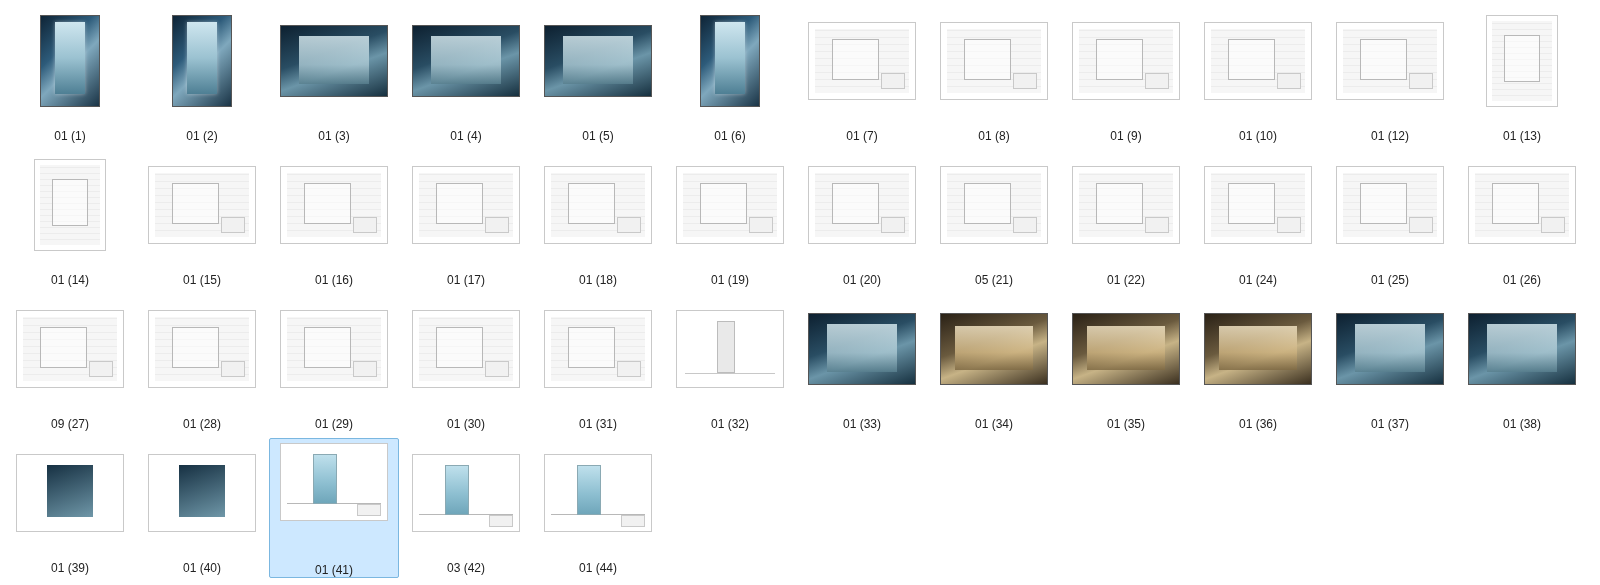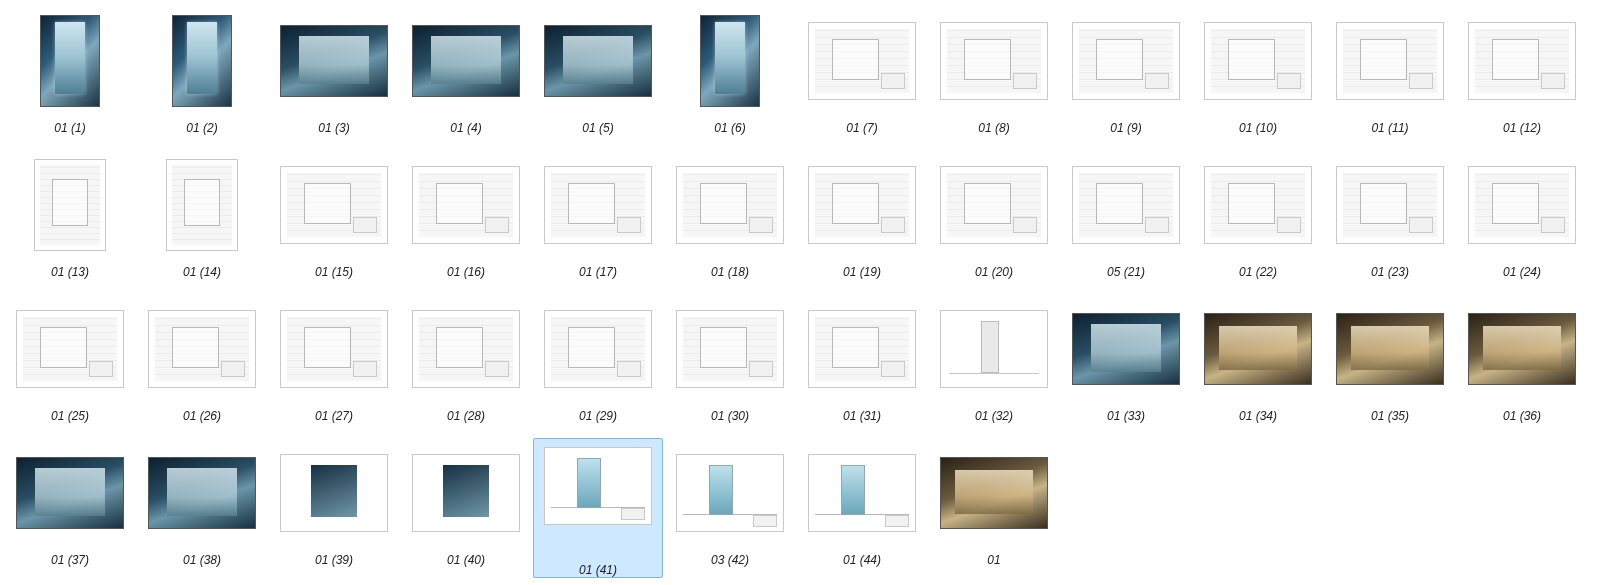--- a/index.html
+++ b/index.html
@@ -24,21 +24,21 @@
   .thumb.blueprint-tall{width:72px;height:92px;background:#ffffff;border:1px solid #c9c9c9;position:relative;}
   .thumb.blueprint-tall .sheet{position:absolute;left:5px;right:5px;top:5px;bottom:5px;background:repeating-linear-gradient(0deg,#f6f6f6 0,#f6f6f6 5px,#ececec 5px,#ececec 6px),repeating-linear-gradient(90deg,transparent 0,transparent 5px,#ececec 5px,#ececec 6px);}
   .thumb.blueprint-tall .sheet::after{content:"";position:absolute;left:20%;top:18%;right:20%;bottom:24%;border:1px solid #b8b8b8;background:rgba(255,255,255,.55);}
   .thumb.elevation{width:108px;height:78px;background:#ffffff;border:1px solid #c9c9c9;position:relative;}
   .thumb.elevation .ground{position:absolute;left:6px;right:6px;bottom:16px;height:1px;background:#b8b8b8;}
   .thumb.elevation .tower{position:absolute;left:32px;width:22px;bottom:16px;height:48px;background:linear-gradient(180deg,#bfe0ec 0%,#8cbed0 60%,#6fa6ba 100%);border:1px solid #8aa9b3;}
   .thumb.elevation .title{position:absolute;right:6px;bottom:4px;width:22px;height:10px;background:#f1f1f1;border:1px solid #c9c9c9;}
   .thumb.elev-sketch{width:108px;height:78px;background:#ffffff;border:1px solid #c9c9c9;position:relative;}
   .thumb.elev-sketch::after{content:"";position:absolute;left:40px;bottom:14px;width:16px;height:50px;background:#e9e9e9;border:1px solid #bcbcbc;}
   .thumb.elev-sketch::before{content:"";position:absolute;left:8px;right:8px;bottom:13px;height:1px;background:#c8c8c8;}
-  .label{margin-top:10px;text-align:center;white-space:nowrap;font-style:italic;}
+  .label{margin-top:18px;text-align:center;white-space:nowrap;}
 </style>
 </head>
 <body>
 
 <div class="viewport">
   <div class="grid" id="grid">
       <div class="cell">
         <div class="thumb-wrap">
           <div class="thumb render-tall"></div>
         </div>
@@ -105,28 +105,20 @@
           </div>
         </div>
         <div class="label">01 (10)</div>
       </div>
       <div class="cell">
         <div class="thumb-wrap">
           <div class="thumb blueprint">
             <div class="sheet"></div>
           </div>
         </div>
-        <div class="label">01 (11)</div>
-      </div>
-      <div class="cell">
-        <div class="thumb-wrap">
-          <div class="thumb blueprint">
-            <div class="sheet"></div>
-          </div>
-        </div>
         <div class="label">01 (12)</div>
       </div>
       <div class="cell">
         <div class="thumb-wrap">
           <div class="thumb blueprint-tall">
             <div class="sheet"></div>
           </div>
         </div>
         <div class="label">01 (13)</div>
       </div>
@@ -201,28 +193,20 @@
           </div>
         </div>
         <div class="label">01 (22)</div>
       </div>
       <div class="cell">
         <div class="thumb-wrap">
           <div class="thumb blueprint">
             <div class="sheet"></div>
           </div>
         </div>
-        <div class="label">01 (23)</div>
-      </div>
-      <div class="cell">
-        <div class="thumb-wrap">
-          <div class="thumb blueprint">
-            <div class="sheet"></div>
-          </div>
-        </div>
         <div class="label">01 (24)</div>
       </div>
       <div class="cell">
         <div class="thumb-wrap">
           <div class="thumb blueprint">
             <div class="sheet"></div>
           </div>
         </div>
         <div class="label">01 (25)</div>
       </div>
@@ -233,21 +217,21 @@
           </div>
         </div>
         <div class="label">01 (26)</div>
       </div>
       <div class="cell">
         <div class="thumb-wrap">
           <div class="thumb blueprint">
             <div class="sheet"></div>
           </div>
         </div>
-        <div class="label">01 (27)</div>
+        <div class="label">09 (27)</div>
       </div>
       <div class="cell">
         <div class="thumb-wrap">
           <div class="thumb blueprint">
             <div class="sheet"></div>
           </div>
         </div>
         <div class="label">01 (28)</div>
       </div>
       <div class="cell">
@@ -355,20 +339,14 @@
       <div class="cell">
         <div class="thumb-wrap">
           <div class="thumb elevation">
             <div class="ground"></div>
             <div class="tower"></div>
             <div class="title"></div>
           </div>
         </div>
         <div class="label">01 (44)</div>
       </div>
-      <div class="cell">
-        <div class="thumb-wrap">
-          <div class="thumb render-warm"></div>
-        </div>
-        <div class="label">01</div>
-      </div>
     </div>
 </div>
 
 </body></html>

